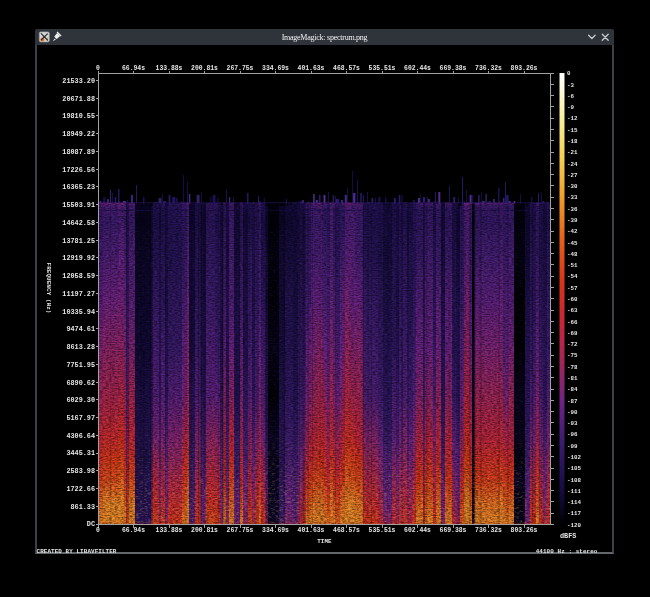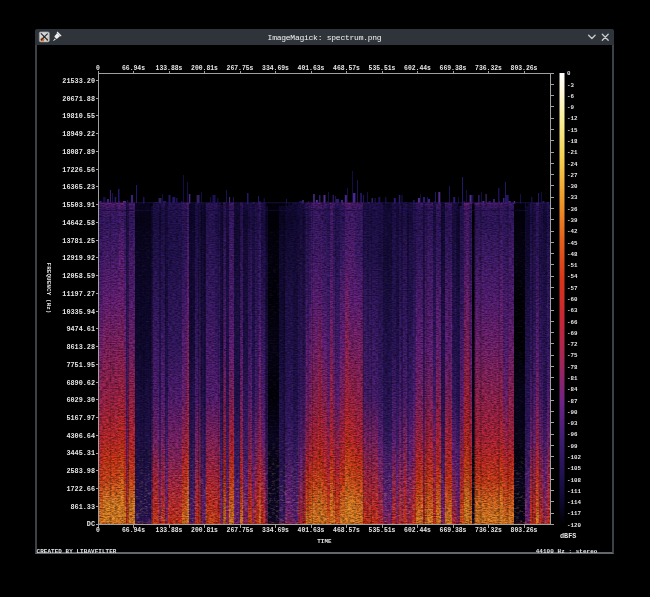--- a/index.html
+++ b/index.html
@@ -1,21 +1,21 @@
 <!DOCTYPE html>
 <html><head><meta charset="utf-8"><style>
 html,body{margin:0;padding:0;background:#000;width:650px;height:597px;overflow:hidden}
 #page{position:relative;width:650px;height:597px;background:#000;font-family:"Liberation Mono",monospace}
 #win{position:absolute;left:35px;top:29px;width:579px;height:525px;background:#000;
      border-left:2px solid #3c4147;border-right:2px solid #3c4147;border-bottom:2px solid #62676c;
      border-radius:3px 3px 0 0;box-sizing:border-box}
 #titlebar{position:absolute;left:35px;top:29px;width:579px;height:15.5px;background:#2f343a;
           border-radius:3px 3px 0 0}
 #title{position:absolute;left:35px;width:579px;top:33px;text-align:center;
-       font-family:Liberation Mono, monospace;font-size:8px;color:#eff1f2;letter-spacing:-0.25px}
+       font-family:Liberation Serif, serif;font-size:8px;color:#eff1f2;letter-spacing:-0.25px}
 text{fill:#e6e6e6;font-family:"Liberation Mono",monospace;font-weight:bold}
 .ax{font-size:6.4px}
 .axf{font-size:6.8px}
 .axd{font-size:5.8px}
 .axt{font-size:5.9px;letter-spacing:0.1px}
 </style></head>
 <body>
 <div id="page">
 
 <div id="win"></div>

